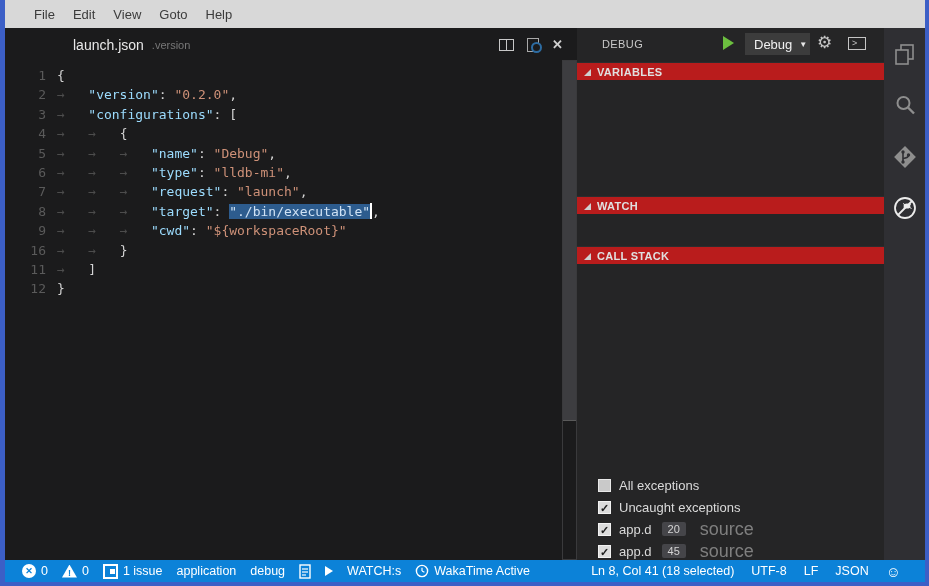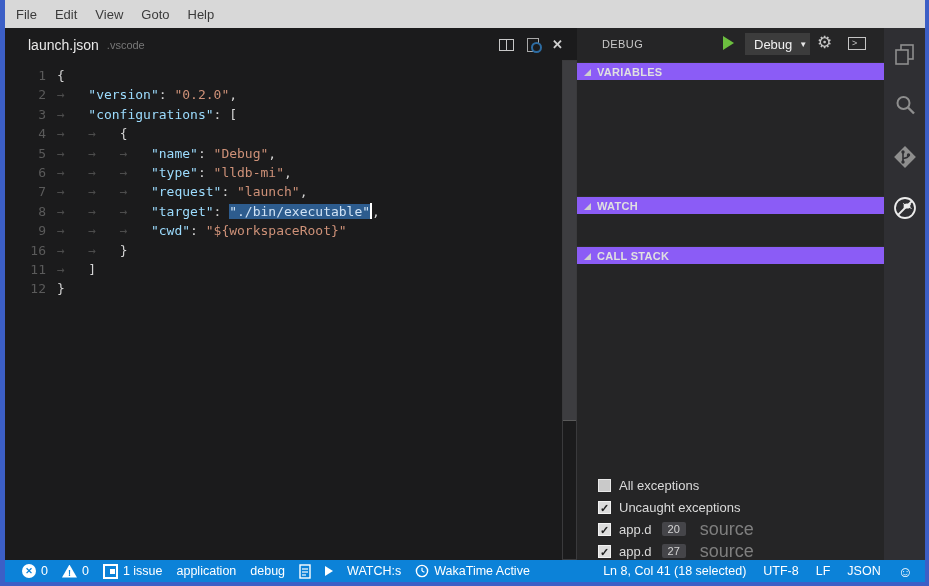--- a/index.html
+++ b/index.html
@@ -11,27 +11,27 @@
   }
   
   .wborder { position:absolute; background:#3c5fc6; z-index:50; }
   #border-left  { left:0; top:0; width:5px; height:586px; }
   #border-right { left:925px; top:0; width:4px; height:586px; }
   #border-bottom{ left:0; top:582px; width:929px; height:4px; }
 
   
   #menu-bar {
     position:absolute; left:5px; top:0; width:920px; height:28px;
-    background:#d8d8d8; display:flex; align-items:center; padding-left:2px;
+    background:#d8d8d8; display:flex; align-items:center; padding-left:20px;
   }
   .menu-item { font-size:13px; color:#3b3b3b; padding:0 9px; cursor:default; }
 
   
   #editor-group { position:absolute; left:5px; top:28px; width:572px; height:532px; background:#1b1b1c; }
-  #editor-titlebar { position:absolute; left:0; top:0; width:100%; height:33px; display:flex; align-items:center; }
+  #editor-titlebar { position:absolute; left:0; top:0; width:100%; height:33px; display:flex; align-items:center;padding-left:45px; }
   #tab-title { margin-left:23px; font-size:14px; color:#e8e8e8; }
   #tab-hint  { margin-left:8px; font-size:11px; color:#787878; }
   #editor-actions { position:absolute; right:14px; top:0; height:33px; display:flex; align-items:center; gap:13px; }
   .icon-split { width:15px; height:12px; border:1px solid #c8c8c8; position:relative; }
   .icon-split::after { content:""; position:absolute; left:6px; top:0; width:1px; height:10px; background:#c8c8c8; }
   .icon-preview { width:12px; height:14px; border:1px solid #a9a9a9; position:relative; }
   .icon-preview::after {
     content:""; position:absolute; right:-4px; bottom:-2px; width:7px; height:7px;
     border:2px solid #2d6ca2; border-radius:50%; background:#1b1b1c;
   }
@@ -60,21 +60,21 @@
   #debug-start { position:absolute; left:146px; top:8px; width:0; height:0;
     border-left:11px solid #6cbf3f; border-top:7px solid transparent; border-bottom:7px solid transparent; }
   #debug-config { position:absolute; left:168px; top:5px; width:65px; height:22px; background:#3c3c3c;
     display:flex; align-items:center; }
   #debug-config-label { font-size:13px; color:#f0f0f0; margin-left:9px; }
   #debug-config-arrow { margin-left:7px; font-size:8px; color:#e8e8e8; }
   #debug-gear { position:absolute; left:240px; top:4px; font-size:17px; color:#c5c5c5; line-height:22px; }
   #debug-console-icon { position:absolute; left:271px; top:9px; width:18px; height:13px; border:1px solid #c5c5c5;
     font-size:9px; color:#c5c5c5; line-height:11px; padding-left:3px; }
 
-  .section-header { position:absolute; left:0; width:100%; height:18px; background:#8b5cf6;
+  .section-header { position:absolute; left:0; width:100%; height:18px; background:#b91c1c;
     display:flex; align-items:center; border-top:1px solid #2c2c2e; }
   .section-title { font-size:11px; font-weight:bold; color:#e0e0e0; margin-left:20px; letter-spacing:0.3px; }
   .twistie { position:absolute; left:7px; top:6px; width:0; height:0;
     border-bottom:7px solid #cfcfcf; border-left:7px solid transparent; }
   #section-variables   { top:34px; }
   #section-watch       { top:168px; }
   #section-callstack   { top:218px; }
   #section-breakpoints { top:427px; }
 
   #breakpoint-list { position:absolute; left:0; top:446px; width:100%; }
@@ -89,21 +89,21 @@
   
   #activity-bar { position:absolute; left:884px; top:28px; width:41px; height:532px; background:#2f2f33; }
   .activity-item { position:absolute; left:8px; width:26px; height:26px; }
   #activity-explorer { top:14px; } #activity-search { top:64px; }
   #activity-git { top:116px; } #activity-debug { top:167px; }
 
   
   #status-bar { position:absolute; left:0; top:560px; width:929px; height:22px; background:#0c82d8;
     display:flex; align-items:center; color:#ffffff; font-size:12.5px; }
   #status-left { display:flex; align-items:center; gap:14px; margin-left:22px; }
-  #status-right { display:flex; align-items:center; gap:17px; margin-left:auto; margin-right:16px; }
+  #status-right { display:flex; align-items:center; gap:17px; margin-left:auto; margin-right:28px; }
   .sb-item { display:flex; align-items:center; gap:5px; white-space:nowrap; }
   .sb-err { width:14px; height:14px; border-radius:50%; background:#ffffff; color:#0c82d8;
     font-size:9px; font-weight:bold; text-align:center; line-height:14px; }
   .sb-warn { position:relative; width:15px; height:13px; background:#ffffff;
     -webkit-clip-path:polygon(50% 0,100% 100%,0 100%); clip-path:polygon(50% 0,100% 100%,0 100%);
     color:#0c82d8; font-size:9px; font-weight:bold; text-align:center; line-height:17px; }
   .sb-issues { position:relative; width:15px; height:15px; border:2px solid #ffffff; }
   .sb-issues::after { content:""; position:absolute; right:1px; top:3px; width:5px; height:5px; background:#ffffff; }
   .sb-play { width:0; height:0; border-left:8px solid #ffffff; border-top:5px solid transparent; border-bottom:5px solid transparent; }
   .sb-smiley { font-size:15px; line-height:15px; }
@@ -121,21 +121,21 @@
       <span class="menu-item">File</span>
       <span class="menu-item">Edit</span>
       <span class="menu-item">View</span>
       <span class="menu-item">Goto</span>
       <span class="menu-item">Help</span>
     </div>
 
   <div id="editor-group">
     <div id="editor-titlebar">
       <span id="tab-title">launch.json</span>
-      <span id="tab-hint">.vscode</span>
+      <span id="tab-hint">.version</span>
       <div id="editor-actions">
         <span class="icon-split"></span>
         <span class="icon-preview"></span>
         <span class="icon-close">✕</span>
       </div>
     </div>
     <div id="code-lines">
         <div class="code-line">
           <span class="ln">1</span>
           <span class="lc"><span class="tok-p">{</span></span>
@@ -225,21 +225,21 @@
         </div>
         <div class="bp-row">
           <span class="bp-check">✓</span>
           <span class="bp-label">app.d</span>
           <span class="bp-badge">20</span>
           <span class="bp-hint">source</span>
         </div>
         <div class="bp-row">
           <span class="bp-check">✓</span>
           <span class="bp-label">app.d</span>
-          <span class="bp-badge">27</span>
+          <span class="bp-badge">45</span>
           <span class="bp-hint">source</span>
         </div>
       </div>
   </div>
 
   <div id="activity-bar">
     <span class="activity-item" id="activity-explorer">
       <svg width="26" height="26" viewBox="0 0 26 26">
         <rect x="9" y="3" width="12" height="14" fill="none" stroke="#8e8e8e" stroke-width="1.6"></rect>
         <rect x="4" y="8" width="12" height="14" fill="#2f2f33" stroke="#8e8e8e" stroke-width="1.6"></rect>

